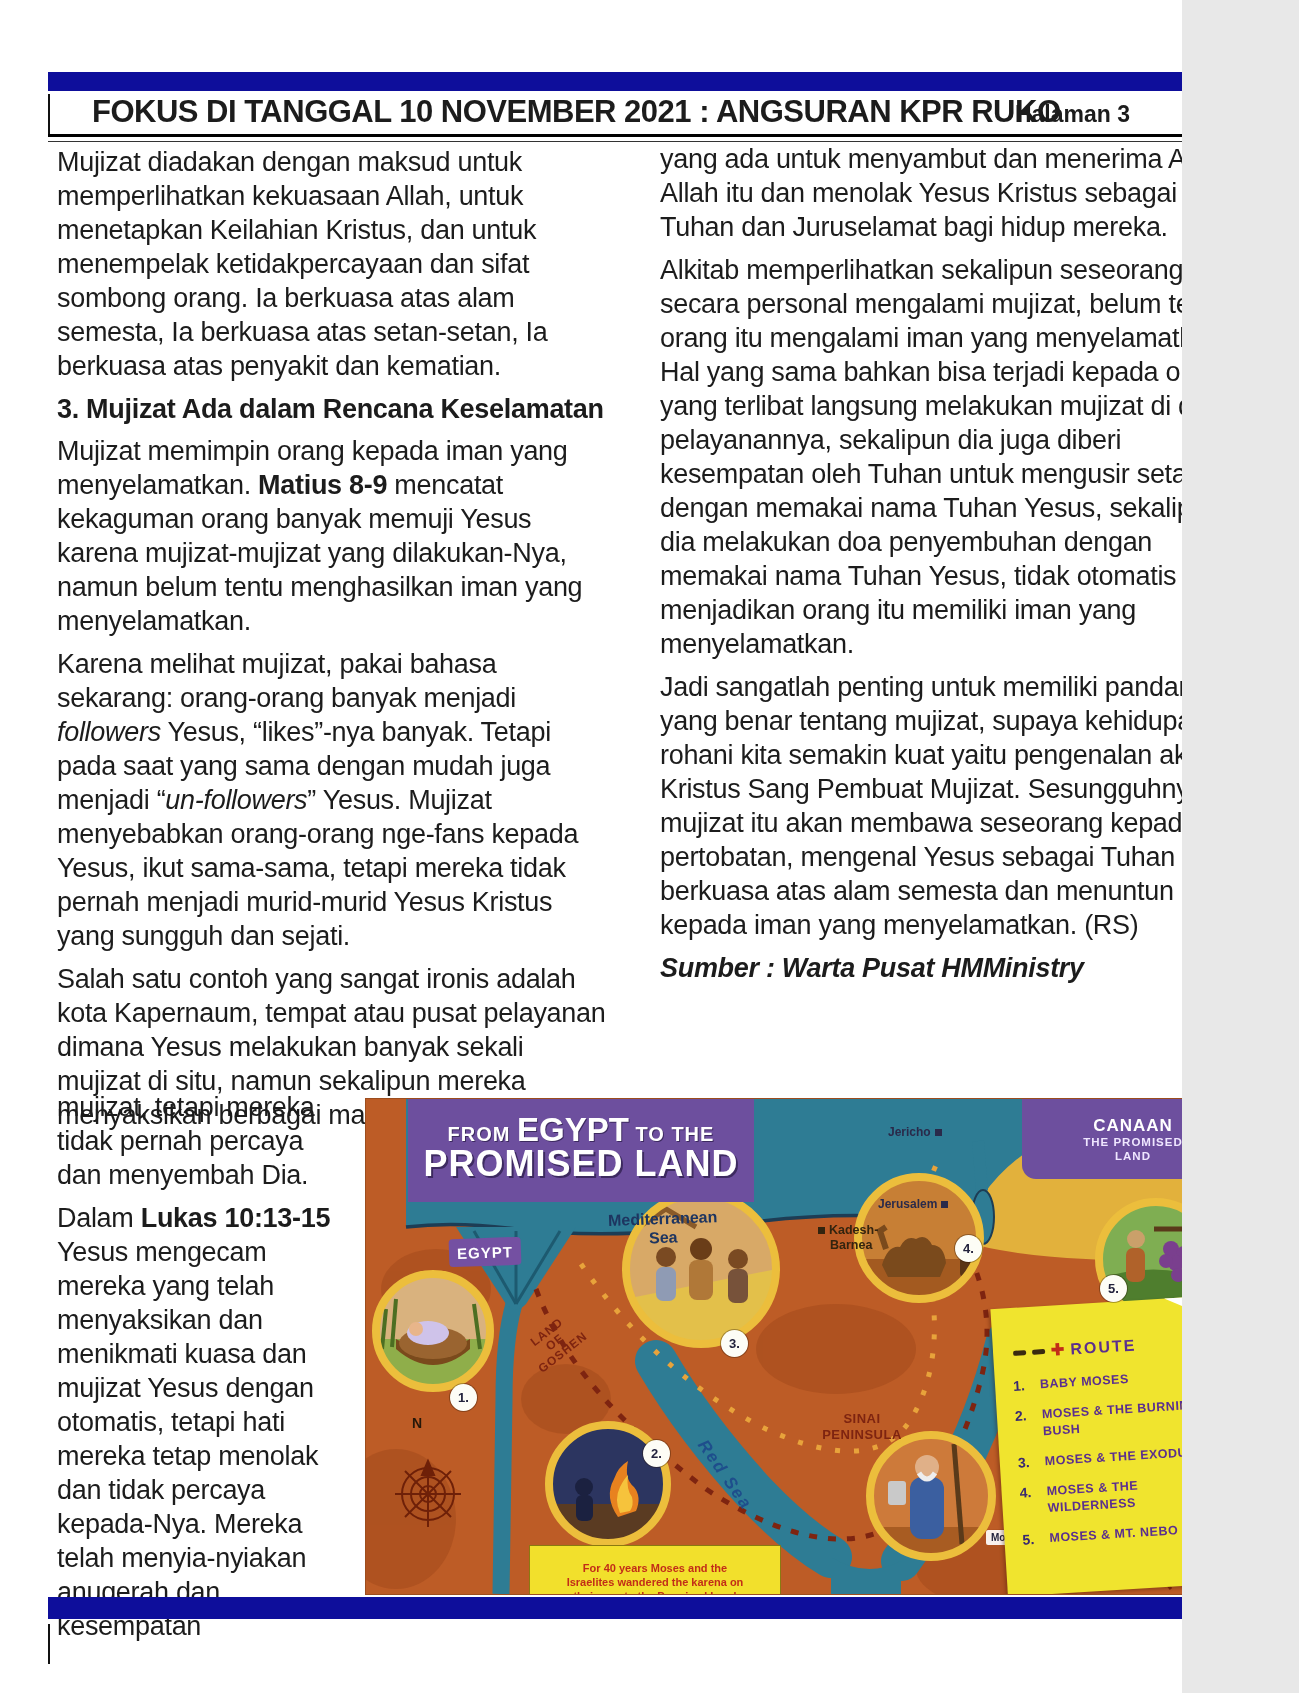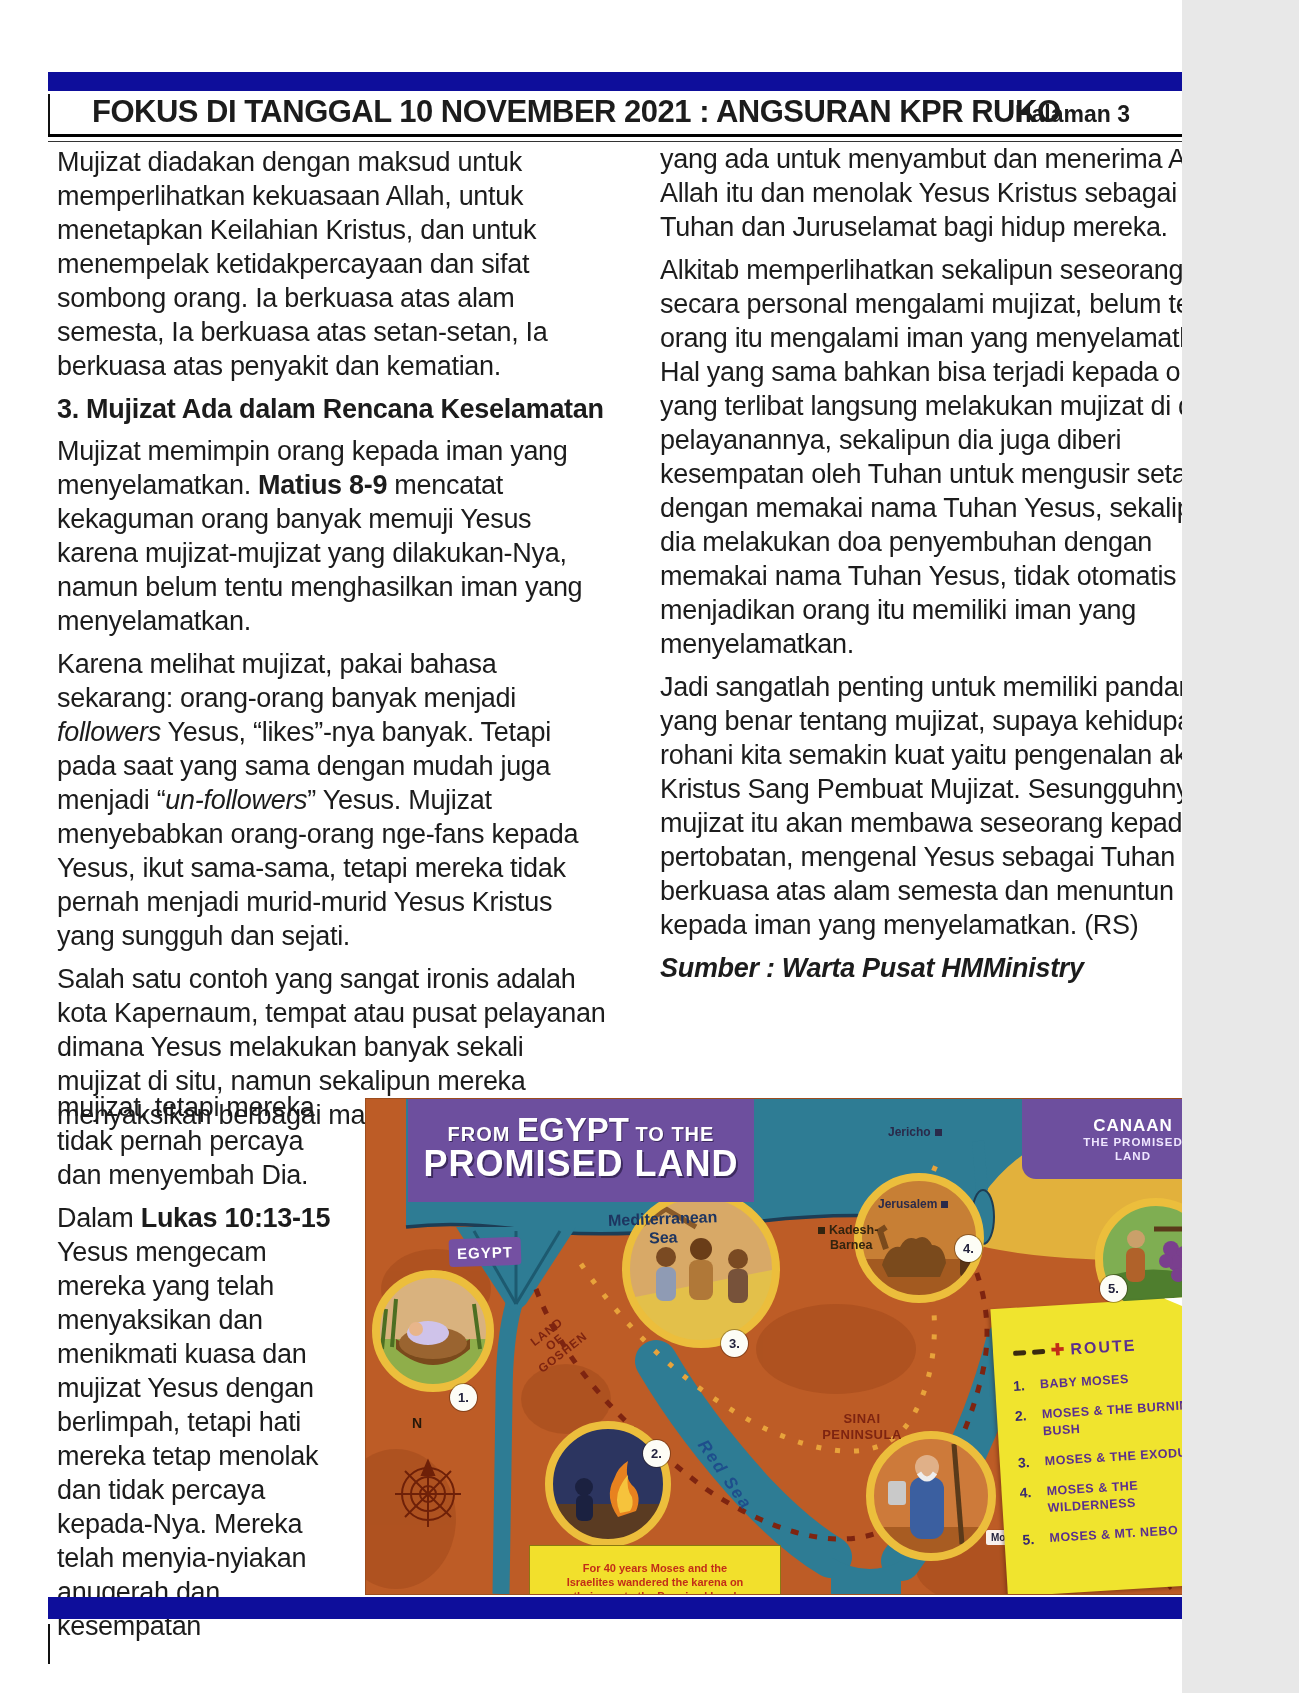--- a/index.html
+++ b/index.html
@@ -91,21 +91,21 @@
   <div class="col colL">
     <p>Mujizat diadakan dengan maksud untuk memperlihatkan kekuasaan Allah, untuk menetapkan Keilahian Kristus, dan untuk menempelak ketidakpercayaan dan sifat sombong orang. Ia berkuasa atas alam semesta, Ia berkuasa atas setan-setan, Ia berkuasa atas penyakit dan kematian.</p>
     <p class="head">3. Mujizat Ada dalam Rencana Keselamatan</p>
     <p><span>Mujizat memimpin orang kepada iman yang menyelamatkan. </span><span class="b">Matius 8-9</span><span> mencatat kekaguman orang banyak memuji Yesus karena mujizat-mujizat yang dilakukan-Nya, namun belum tentu menghasilkan iman yang menyelamatkan.</span></p>
     <p><span>Karena melihat mujizat, pakai bahasa sekarang: orang-orang banyak menjadi </span><span class="i">followers</span><span> Yesus, “likes”-nya banyak. Tetapi pada saat yang sama dengan mudah juga menjadi “</span><span class="i">un-followers</span><span>” Yesus. Mujizat menyebabkan orang-orang nge-fans kepada Yesus, ikut sama-sama, tetapi mereka tidak pernah menjadi murid-murid Yesus Kristus yang sungguh dan sejati.</span></p>
     <p>Salah satu contoh yang sangat ironis adalah kota Kapernaum, tempat atau pusat pelayanan dimana Yesus melakukan banyak sekali mujizat di situ, namun sekalipun mereka menyaksikan berbagai macam</p>
   </div>
 
   <div class="col colL-narrow">
     <p>mujizat, tetapi mereka tidak pernah percaya dan menyembah Dia.</p>
-    <p><span>Dalam </span><span class="b">Lukas 10:13-15</span><span> Yesus mengecam mereka yang telah menyaksikan dan menikmati kuasa dan mujizat Yesus dengan berlimpah, tetapi hati mereka tetap menolak dan tidak percaya kepada-Nya. Mereka telah menyia-nyiakan anugerah dan kesempatan</span></p>
+    <p><span>Dalam </span><span class="b">Lukas 10:13-15</span><span> Yesus mengecam mereka yang telah menyaksikan dan menikmati kuasa dan mujizat Yesus dengan otomatis, tetapi hati mereka tetap menolak dan tidak percaya kepada-Nya. Mereka telah menyia-nyiakan anugerah dan kesempatan</span></p>
   </div>
 
   <div class="col colR">
     <p>yang ada untuk menyambut dan menerima Anak Allah itu dan menolak Yesus Kristus sebagai Tuhan dan Juruselamat bagi hidup mereka.</p>
     <p>Alkitab memperlihatkan sekalipun seseorang itu secara personal mengalami mujizat, belum tentu orang itu mengalami iman yang menyelamatkan. Hal yang sama bahkan bisa terjadi kepada orang yang terlibat langsung melakukan mujizat di dalam pelayanannya, sekalipun dia juga diberi kesempatan oleh Tuhan untuk mengusir setan dengan memakai nama Tuhan Yesus, sekalipun dia melakukan doa penyembuhan dengan memakai nama Tuhan Yesus, tidak otomatis menjadikan orang itu memiliki iman yang menyelamatkan.</p>
     <p>Jadi sangatlah penting untuk memiliki pandangan yang benar tentang mujizat, supaya kehidupan rohani kita semakin kuat yaitu pengenalan akan Kristus Sang Pembuat Mujizat. Sesungguhnya mujizat itu akan membawa seseorang kepada pertobatan, mengenal Yesus sebagai Tuhan yang berkuasa atas alam semesta dan menuntun kita kepada iman yang menyelamatkan. (RS)</p>
     <p class="src">Sumber : Warta Pusat HMMinistry</p>
   </div>
 
   <div class="map">

